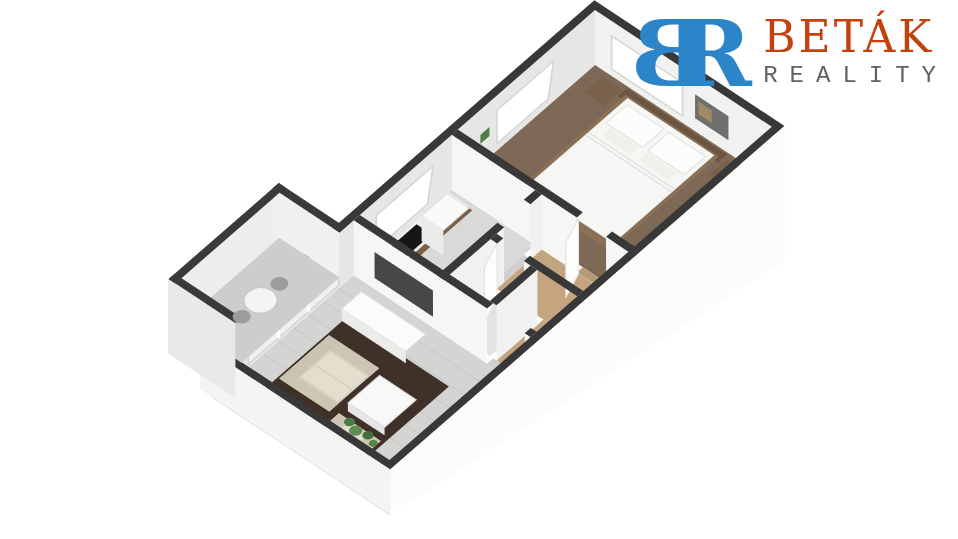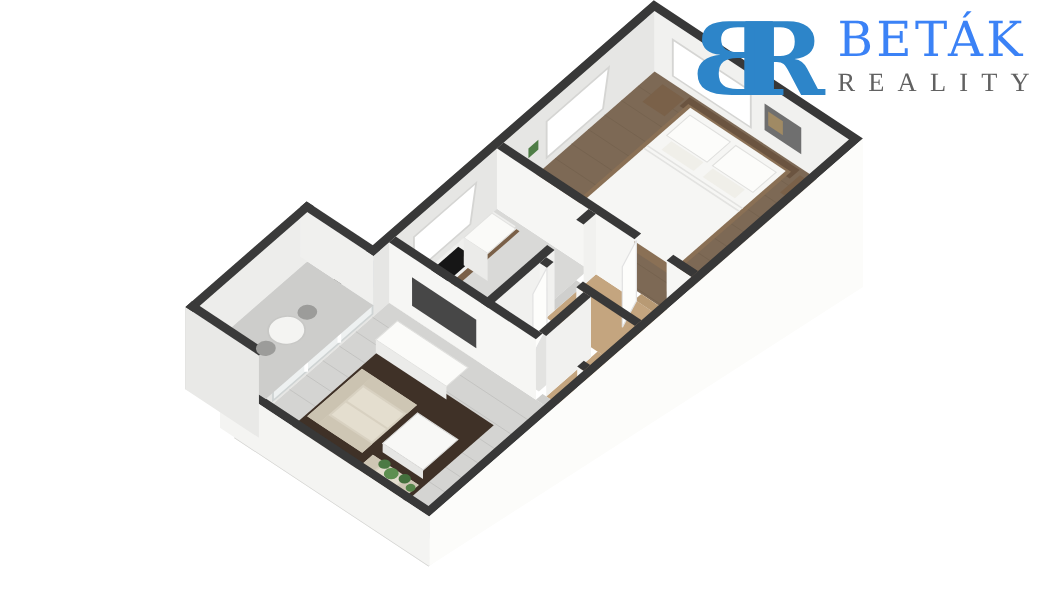--- a/index.html
+++ b/index.html
@@ -8,22 +8,22 @@
   .plan-svg{position:absolute;left:0;top:0;width:958px;height:539px;}
   
   .logo{position:absolute;top:4px;right:10px;display:flex;align-items:flex-start;z-index:5;}
   .monogram{position:relative;width:118px;height:100px;flex:0 0 auto;}
   .monogram span{position:absolute;font-family:"DejaVu Serif",serif;font-weight:bold;
                  font-size:92px;line-height:100px;color:#2d85c9;}
   .monogram .m-left{left:0;top:0;transform:scaleX(-1);}
   .monogram .m-right{left:44px;top:0;}
   .logo-text{margin-left:14px;padding-top:10px;}
   .logo-name{font-family:"DejaVu Serif",serif;font-size:44px;line-height:46px;
-             letter-spacing:3px;color:#3b82f6;}
-  .logo-sub{font-family:Liberation Serif, serif;font-size:24px;line-height:28px;
+             letter-spacing:3px;color:#c2410c;}
+  .logo-sub{font-family:Liberation Mono, monospace;font-size:24px;line-height:28px;
             letter-spacing:12px;color:#616161;margin-top:2px;}
 </style>
 </head>
 <body>
 
 <div class="stage">
 
   <svg class="plan-svg" viewBox="0 0 958 539">
     <g transform="matrix(0.834 0.551 -0.754 0.657 595 10)">
 

